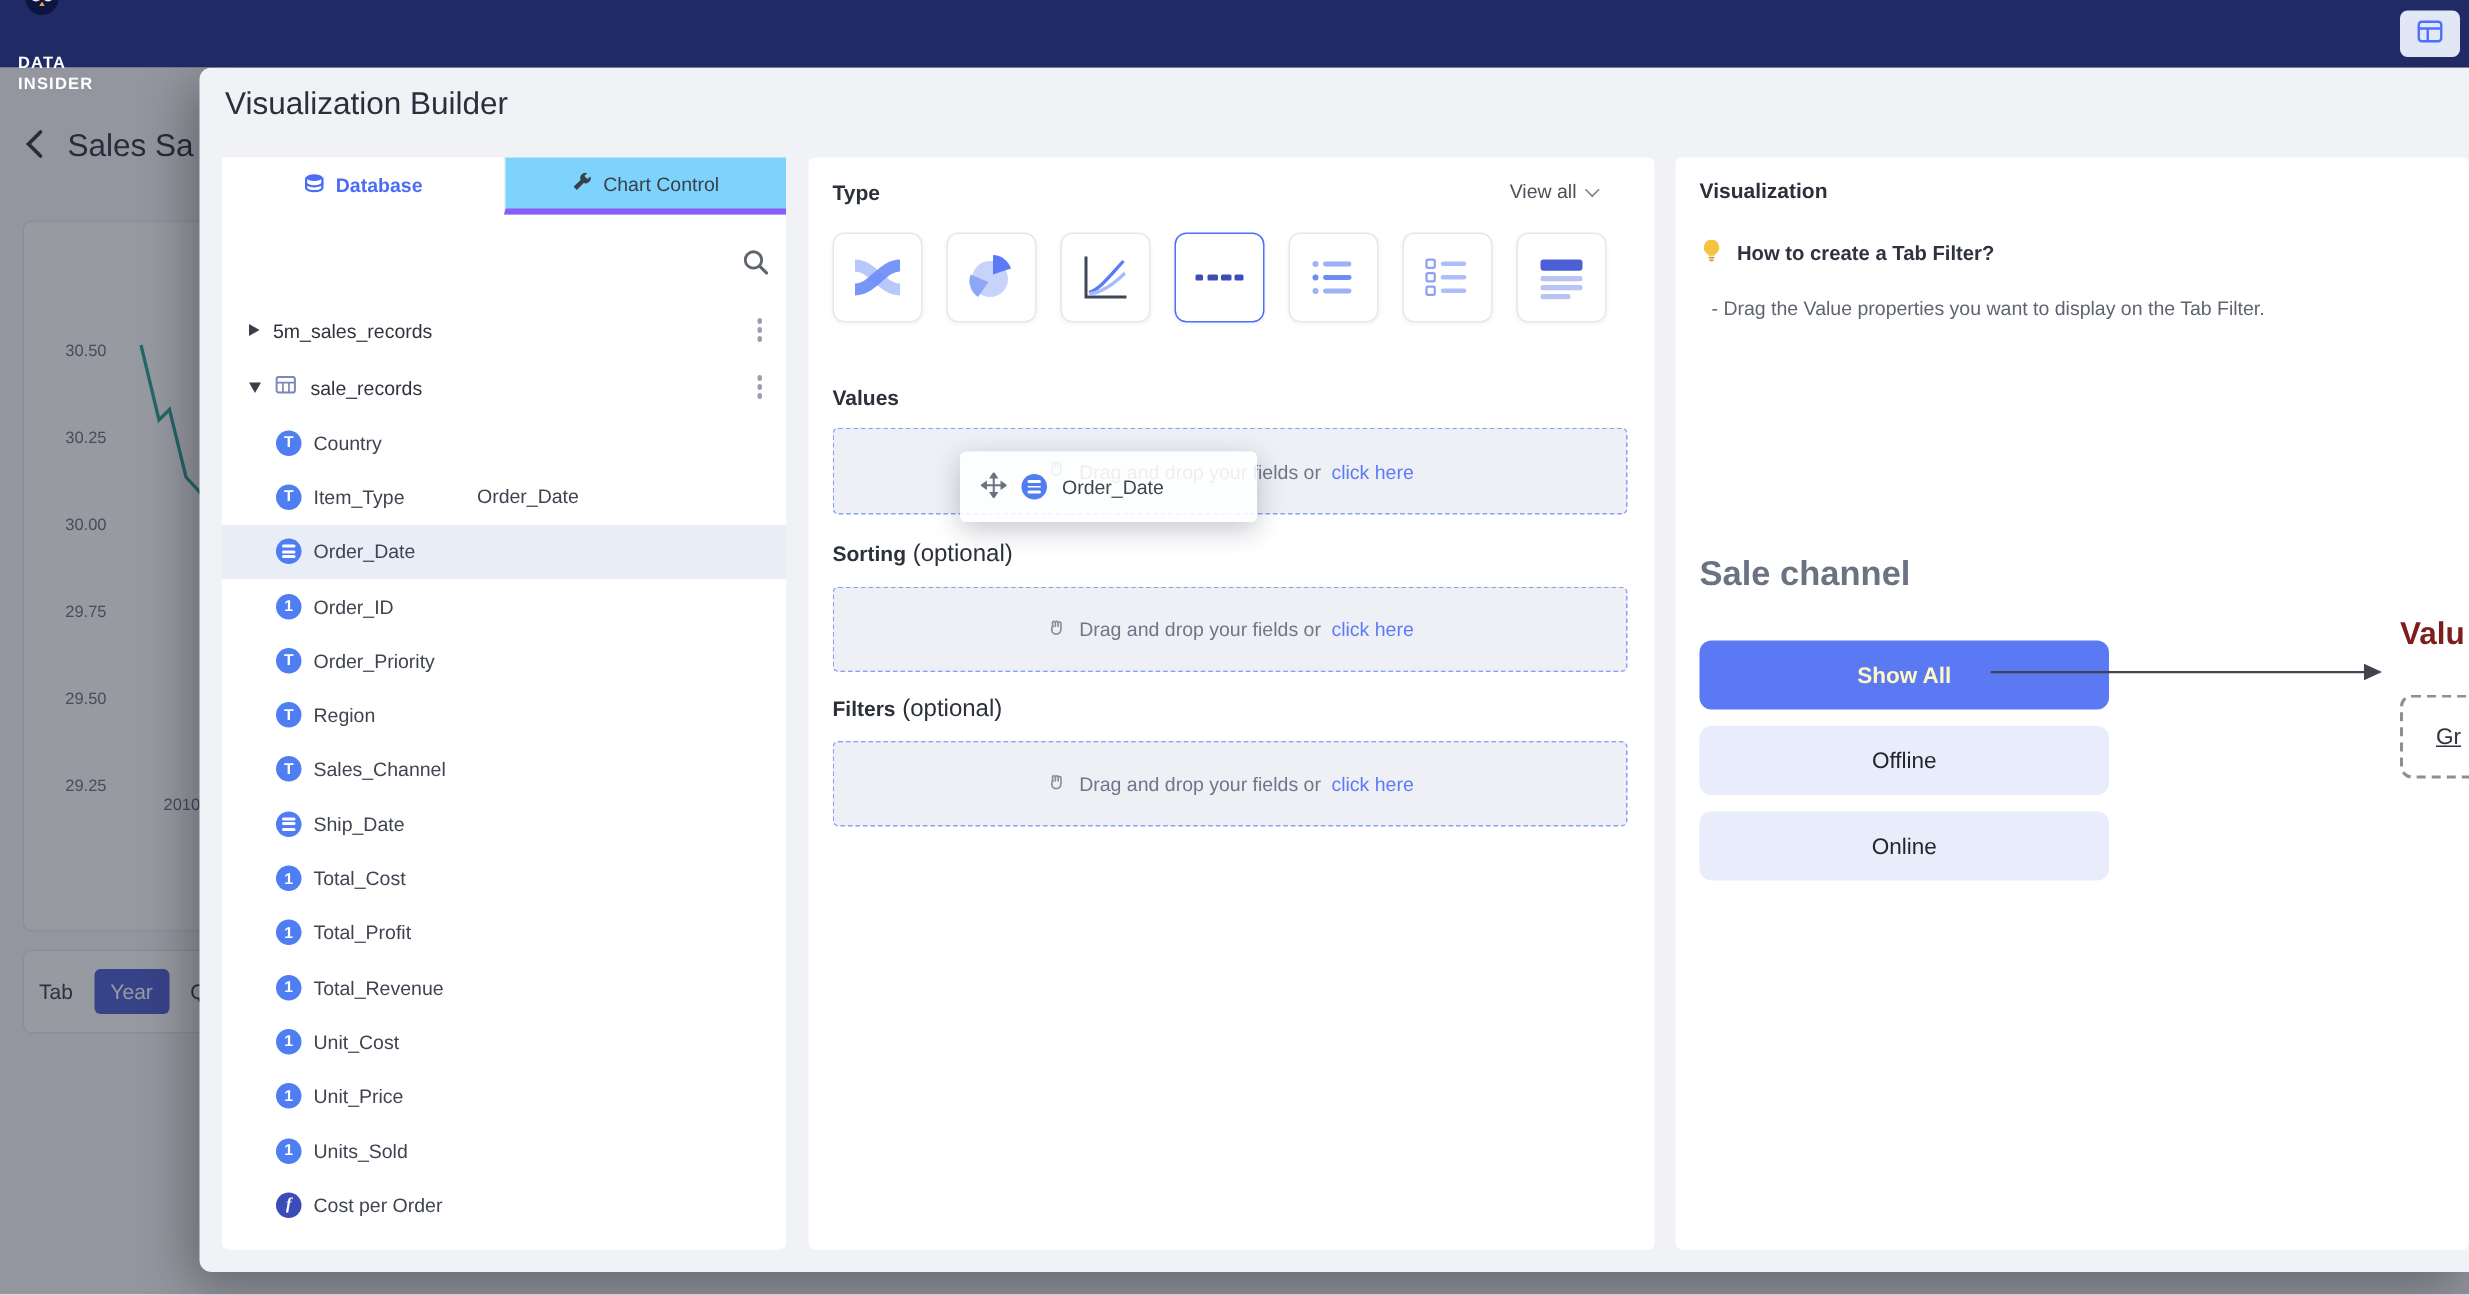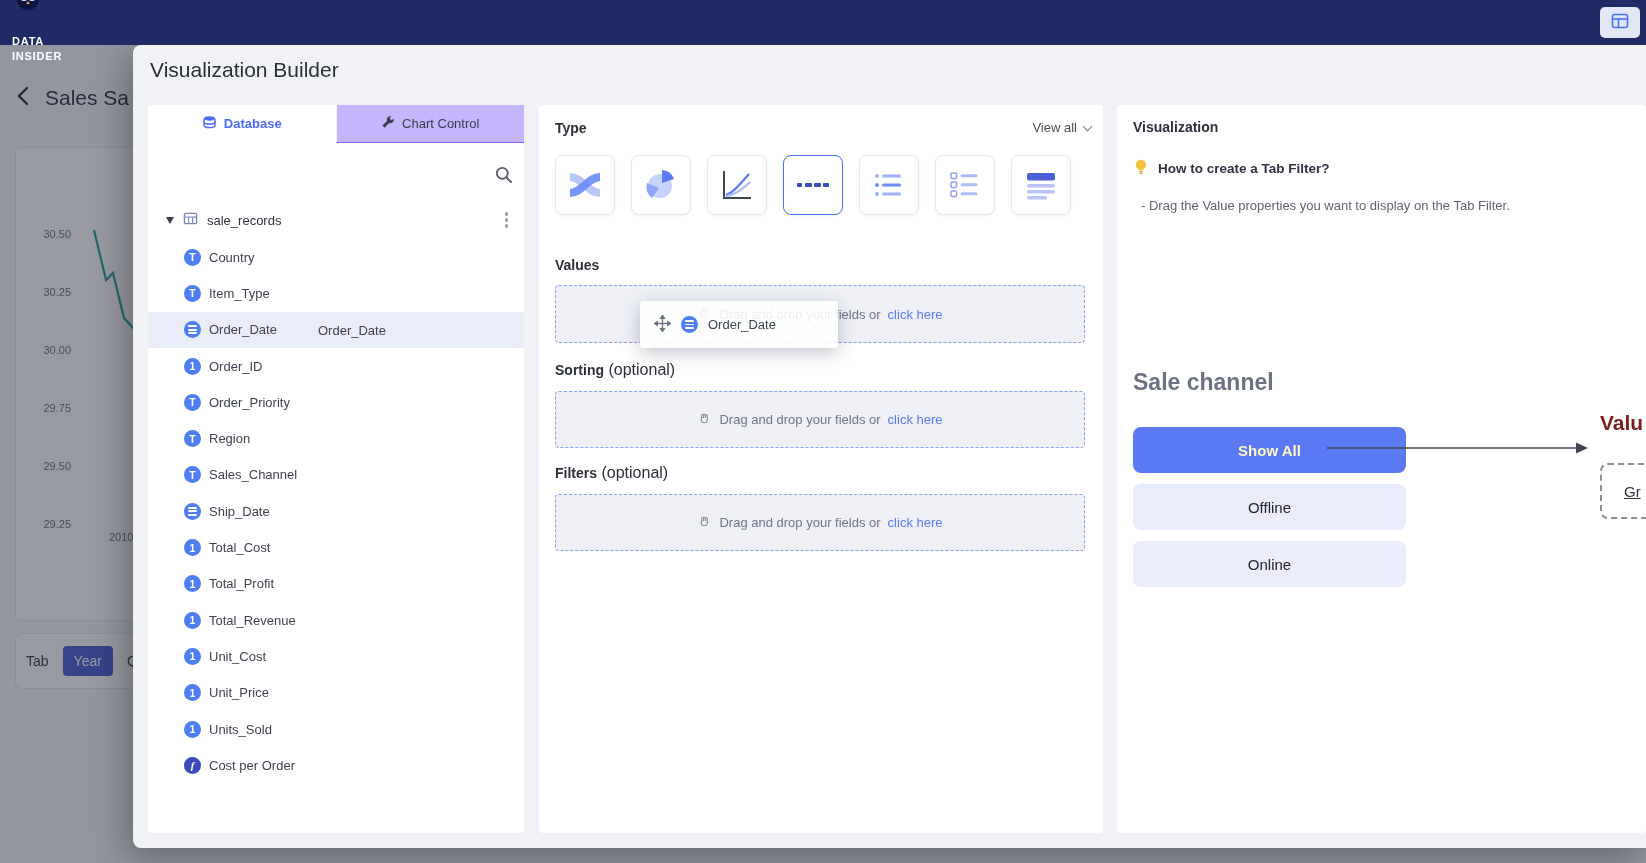--- a/index.html
+++ b/index.html
@@ -51,22 +51,22 @@
     font-size:21px; font-weight:500; color:#2c2f3a; }
 
   .panel { position:absolute; top:60px; height:728px; background:#fff; border-radius:4px; }
   .panel.left   { left:15px;  width:376px; }
   .panel.center { left:406px; width:564px; }
   .panel.right  { left:984px; width:529px; overflow:hidden; }
 
   
   .ltabs { display:flex; height:38px;justify-content:center; }
   .ltab { flex:1; display:flex; align-items:center; justify-content:center; gap:7px;
-    font-size:13px; color:#3a3f4a; background:#c4b5fd; cursor:pointer;
-    border-bottom:1px solid #8b5cf6; }
+    font-size:13px; color:#3a3f4a; background:#7dd3fc; cursor:pointer;
+    border-bottom:4px solid #8b5cf6; }
   .ltab + .ltab { border-left:1px solid #f0f1f4; }
   .ltab.active { background:#fff; color:#4a6cf7; font-weight:bold; border-bottom:1px solid transparent; }
 
   .db-select { position:absolute; left:12px; top:53px; width:325px; height:30px;
     border:1px solid #d8dbe2; border-radius:4px; background:#fff; display:flex;
     align-items:center; justify-content:space-between; padding:0 10px 0 12px;
     font-size:13px; color:#3c4047; cursor:pointer; }
   .chev { width:7px; height:7px; border-right:1.6px solid #7a7f8a; border-bottom:1.6px solid #7a7f8a;
     transform:rotate(45deg); margin-top:-3px; display:inline-block; }
   .search-btn { position:absolute; left:344px; top:58px; background:none; border:none; padding:2px; cursor:pointer; display:flex; }
@@ -88,21 +88,21 @@
   .f-icon { width:17px; height:17px; border-radius:50%; background:#4f7df2; color:#fff;
     font-size:10.5px; font-weight:bold; display:flex; align-items:center;
     justify-content:center; flex:0 0 17px; }
   .f-icon.function { background:#3b4cb8; font-style:italic; font-family:"Liberation Serif", serif; font-size:11px; }
   .f-icon.date { flex-direction:column; gap:1.8px; }
   .f-icon.date i { display:block; width:9px; height:1.8px; background:#fff; border-radius:1px; }
 
   .drag-source { position:absolute; left:170px; top:218px; font-size:13px; color:#3f4450; z-index:3; }
 
   
-  .sec-head { position:absolute; left:16px; right:6px; top:14px; display:flex;
+  .sec-head { position:absolute; left:16px; right:32px; top:14px; display:flex;
     justify-content:space-between; align-items:center; }
   .sec-title { font-size:14px; font-weight:bold; color:#2c3039; }
   .optional { font-weight:normal; color:#2c3039; }
   .view-all { display:flex; align-items:center; gap:7px; font-size:13px; color:#4a4f59;
     background:none; border:none; cursor:pointer; font-family:inherit; }
 
   .type-row { position:absolute; left:16px; top:50px; display:flex; gap:16px; }
   .type-card { width:60px; height:60px; background:#fff; border:1px solid #e7e8ee;
     border-radius:8px; display:flex; align-items:center; justify-content:center;
     cursor:pointer; box-shadow:0 1px 3px rgba(20,30,60,0.06); }
@@ -237,20 +237,29 @@
       <span>
         <svg width="19" height="19" viewBox="0 0 16 16">
           <circle cx="7" cy="7" r="4.6" fill="none" stroke="#5f646e" stroke-width="1.6"></circle>
           <line x1="10.5" y1="10.5" x2="14.3" y2="14.3" stroke="#5f646e" stroke-width="1.8" stroke-linecap="round"></line>
         </svg>
       </span>
     </button>
 
     <div class="tree">
       <div class="tparent">
+        <span class="caret-right"></span>
+        <span>5m_sales_records</span>
+        <button class="kebab">
+            <i></i>
+            <i></i>
+            <i></i>
+          </button>
+      </div>
+      <div class="tparent">
         <span class="caret-down"></span>
         <span>
           <svg width="15" height="15" viewBox="0 0 16 16">
             <rect x="1.5" y="2.5" width="13" height="11" rx="1.5" fill="none" stroke="#7c86b8" stroke-width="1.4"></rect>
             <line x1="1.5" y1="6.5" x2="14.5" y2="6.5" stroke="#7c86b8" stroke-width="1.2"></line>
             <line x1="6" y1="6.5" x2="6" y2="13.5" stroke="#7c86b8" stroke-width="1.2"></line>
             <line x1="10.3" y1="6.5" x2="10.3" y2="13.5" stroke="#7c86b8" stroke-width="1.2"></line>
           </svg>
         </span>
         <span>sale_records</span>

